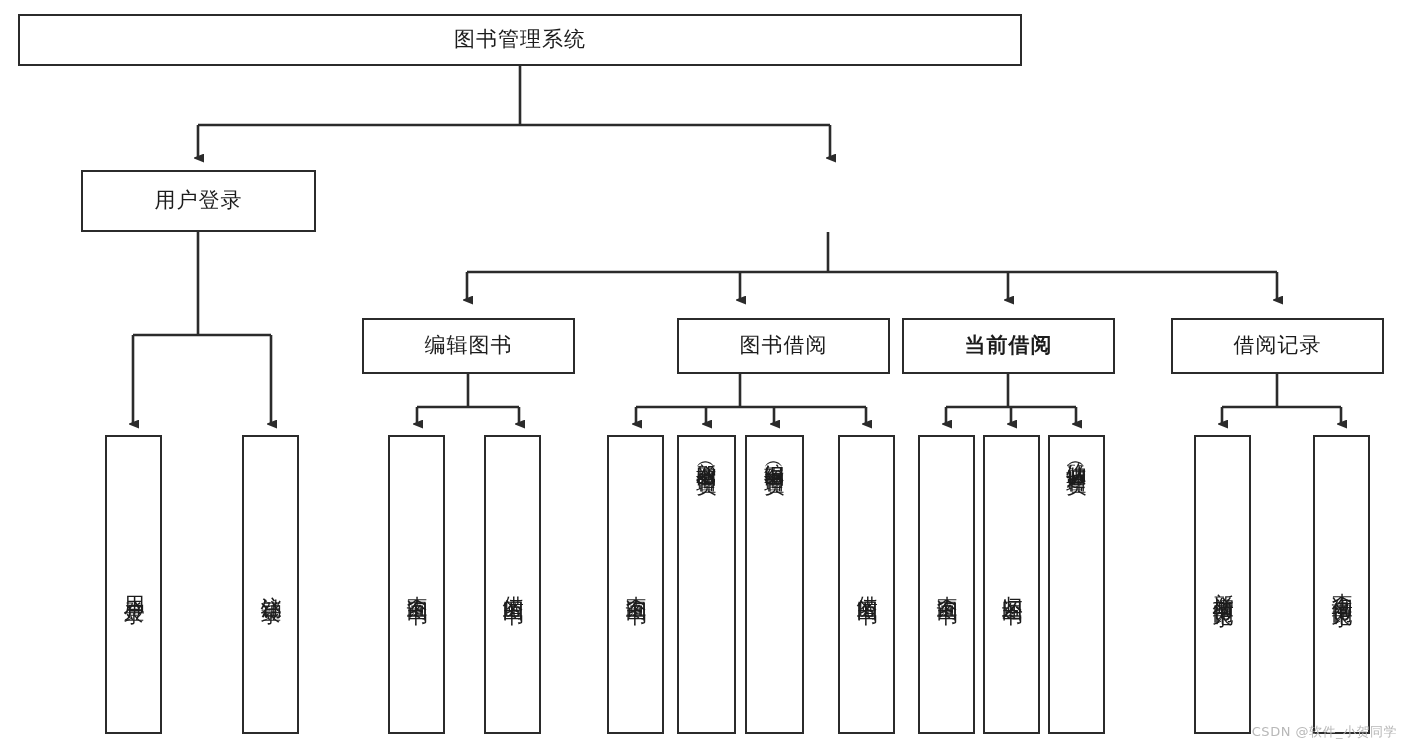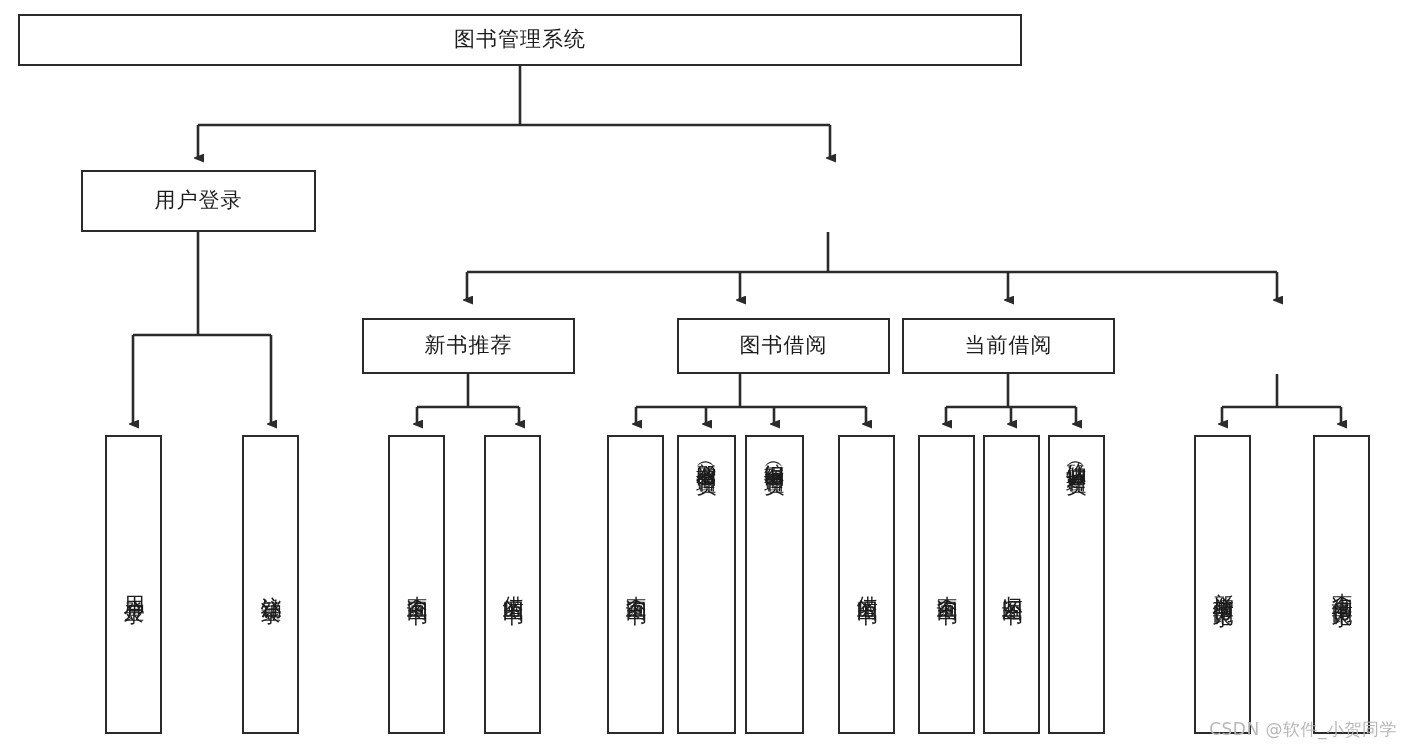--- a/index.html
+++ b/index.html
@@ -66,21 +66,21 @@
     padding-top: 10px;
   }
   .node.vertical .label.small {
     font-size: 20px;
     letter-spacing: 2px;
   }
   .watermark {
     position: absolute;
     right: 8px;
     bottom: 6px;
-    font-size: 17px;
+    font-size: 13px;
     color: #b8b8b8;
     z-index: 5;
     white-space: nowrap;
     letter-spacing: 0.5px;
   }
 </style>
 </head>
 <body>
 
 <div id="canvas">
@@ -137,27 +137,30 @@
 
   <div class="node" style="left:18px; top:14px; width:1004px; height:52px;">
     <span class="label">图书管理系统</span>
   </div>
 
   <div class="node" style="left:81px; top:170px; width:235px; height:62px;">
     <span class="label">用户登录</span>
   </div>
 
   <div class="node" style="left:362px; top:318px; width:213px; height:56px;">
-    <span class="label">新书推荐</span>
+    <span class="label">编辑图书</span>
   </div>
   <div class="node" style="left:633px; top:318px; width:213px; height:56px;margin-left:44px;">
     <span class="label">图书借阅</span>
   </div>
-  <div class="node" style="left:902px; top:318px; width:213px; height:56px;">
+  <div class="node" style="left:902px; top:318px; width:213px; height:56px;font-weight:bold;">
     <span class="label">当前借阅</span>
+  </div>
+  <div class="node" style="left:1171px; top:318px; width:213px; height:56px;">
+    <span class="label">借阅记录</span>
   </div>
 
   <div class="node vertical v-mid" style="left:105px; top:435px; width:57px; height:299px;">
     <span class="label">用户登录</span>
   </div>
   <div class="node vertical v-mid" style="left:242px; top:435px; width:57px; height:299px;">
     <span class="label">注销登录</span>
   </div>
 
   <div class="node vertical v-mid" style="left:388px; top:435px; width:57px; height:299px;">

